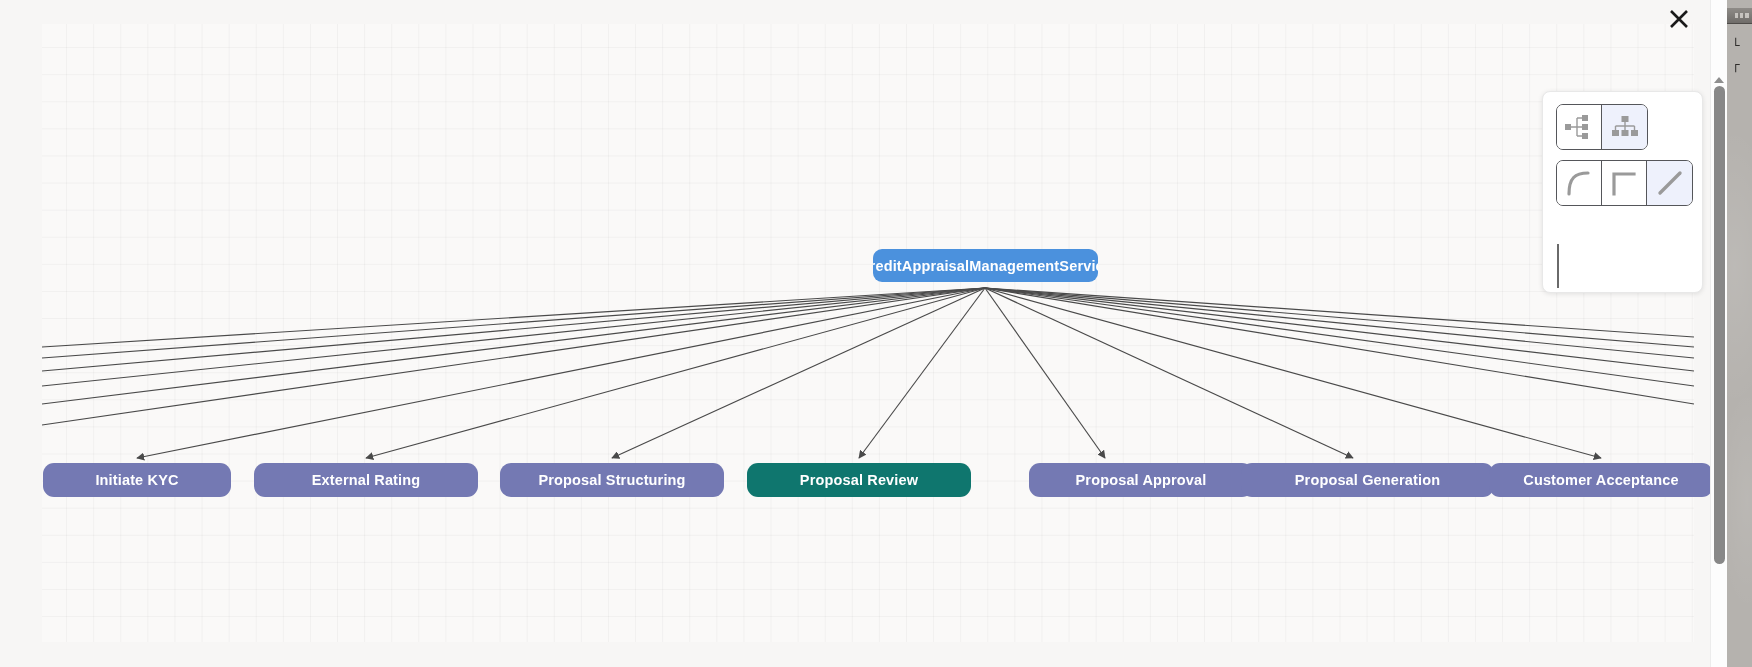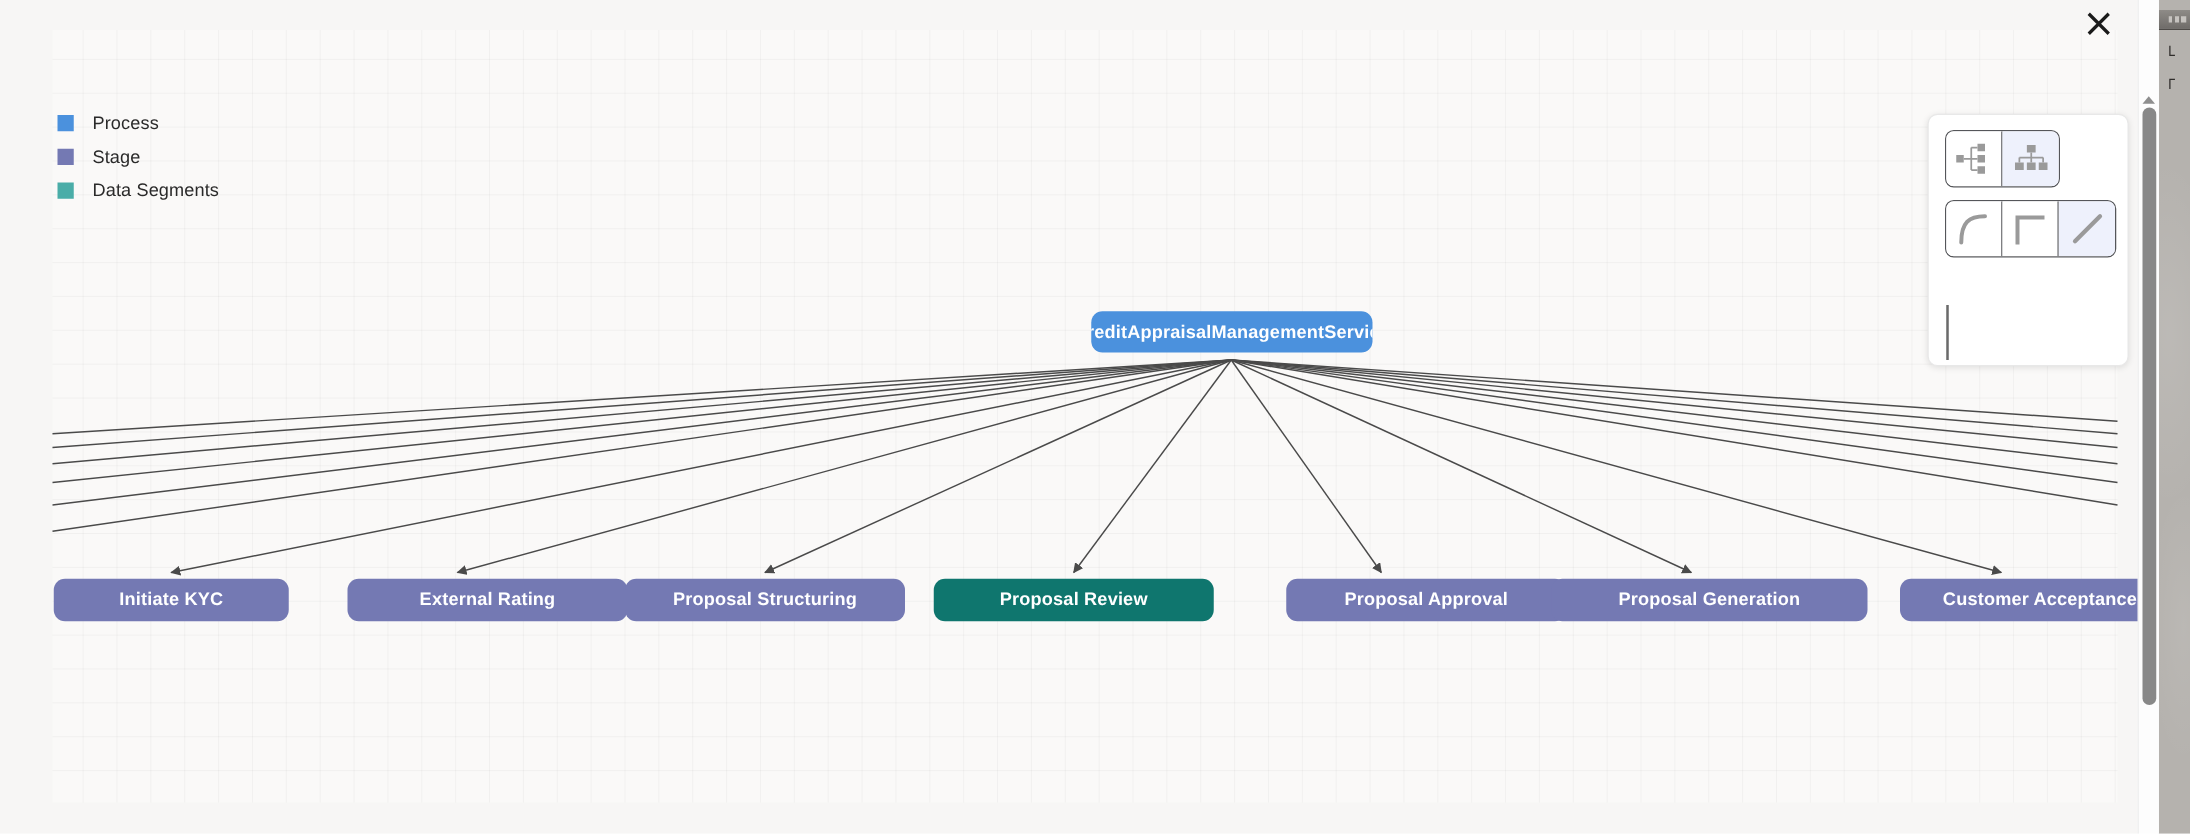--- a/index.html
+++ b/index.html
@@ -173,20 +173,21 @@
     left: 873px; top: 249px;
     width: 225px; height: 33px;
   }
   .node-root .node-label {
     font-size: 14.5px;
   }
   .node-stage {
     background: #7479b3;
     top: 463px;
     height: 34px;
+    border-radius: 11px;
   }
   .node-label { pointer-events: none; }
 
   
   .toolbar-panel {
     position: absolute;
     top: 91px; left: 1542px;
     width: 161px; height: 202px;
     background: #ffffff;
     border-radius: 8px;
@@ -262,59 +263,45 @@
             <line x1="985" y1="288" x2="42" y2="425"></line>
             <line x1="985" y1="288" x2="1694" y2="337"></line>
             <line x1="985" y1="288" x2="1694" y2="347"></line>
             <line x1="985" y1="288" x2="1694" y2="358"></line>
             <line x1="985" y1="288" x2="1694" y2="371"></line>
             <line x1="985" y1="288" x2="1694" y2="386"></line>
             <line x1="985" y1="288" x2="1694" y2="404"></line>
           </g>
       </svg>
 
-      <div class="legend">
-        <div class="legend-row">
-          <span class="legend-swatch" style="background:#4b91dd"></span>
-          <span class="legend-label">Process</span>
-        </div>
-        <div class="legend-row">
-          <span class="legend-swatch" style="background:#7479b3"></span>
-          <span class="legend-label">Stage</span>
-        </div>
-        <div class="legend-row">
-          <span class="legend-swatch" style="background:#4aada8"></span>
-          <span class="legend-label">Data Segments</span>
-        </div>
-      </div>
 
       <div class="node node-root" style="left: 873px; top: 249px; width: 225px; height: 33px; background: rgb(75, 145, 221);">
         <span class="node-label">CreditAppraisalManagementService</span>
       </div>
 
       <div id="stage-nodes">
           <div class="node node-stage" style="left: 43px; width: 188px; background: rgb(116, 121, 179);">
             <span class="node-label">Initiate KYC</span>
           </div>
-          <div class="node node-stage" style="left: 254px; width: 224px; background: rgb(116, 121, 179); margin-left: 24px;">
+          <div class="node node-stage" style="left: 254px; width: 224px; background: rgb(116, 121, 179);">
             <span class="node-label">External Rating</span>
           </div>
           <div class="node node-stage" style="left: 500px; width: 224px; background: rgb(116, 121, 179);">
             <span class="node-label">Proposal Structuring</span>
           </div>
           <div class="node node-stage" style="left: 747px; width: 224px; background: #0f766e;">
             <span class="node-label">Proposal Review</span>
           </div>
           <div class="node node-stage" style="left: 993px; width: 224px; background: rgb(116, 121, 179); margin-left: 36px;">
             <span class="node-label">Proposal Approval</span>
           </div>
           <div class="node node-stage" style="left: 1241px; width: 253px; background: rgb(116, 121, 179);">
             <span class="node-label">Proposal Generation</span>
           </div>
-          <div class="node node-stage" style="left: 1489px; width: 224px; background: rgb(116, 121, 179); margin-left: 31px;">
+          <div class="node node-stage" style="left: 1489px; width: 224px; background: rgb(116, 121, 179);">
             <span class="node-label">Customer Acceptance</span>
           </div>
         </div>
     </div>
 
     <div class="toolbar-panel">
 
       <div class="btn-group group-layout">
         <div class="tool-btn">
           <svg class="icon" width="30" height="26" viewBox="0 0 30 26">

